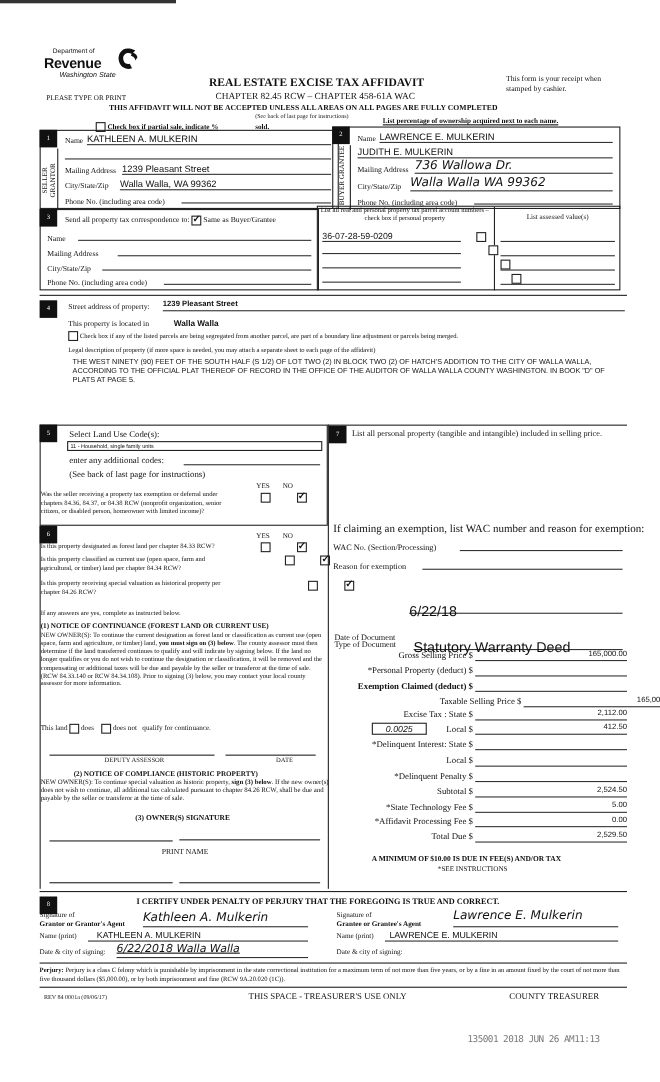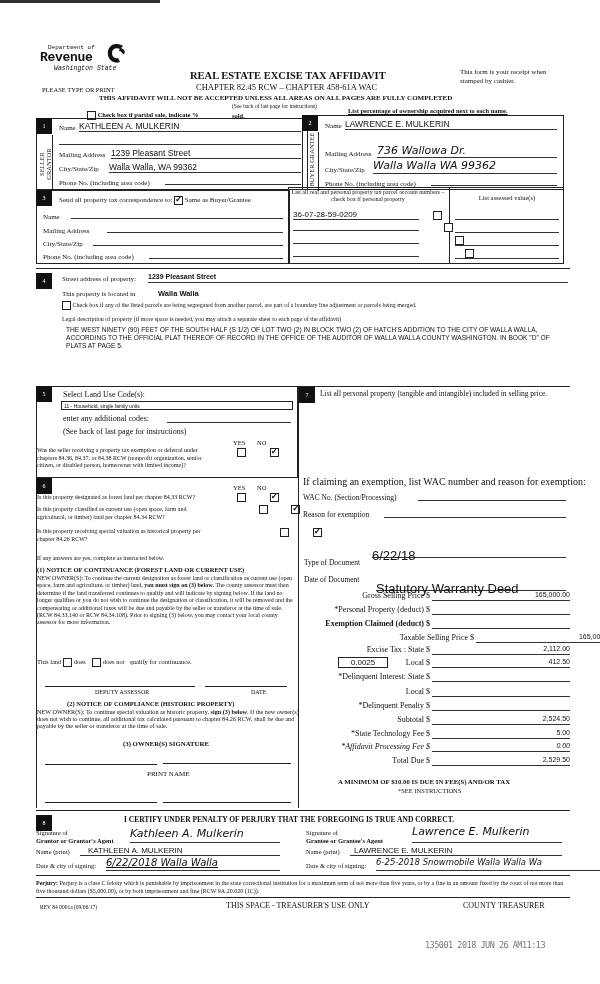--- a/index.html
+++ b/index.html
@@ -1,19 +1,19 @@
 <!DOCTYPE html>
 <html><head>
 <meta charset="utf-8">
 <style>
   * { box-sizing: border-box; margin: 0; padding: 0; }
   body { width: 600px; height: 984px; background: #fff; position: relative; overflow: hidden;
          font-family: "Liberation Serif", serif; color: #111; font-size: 7px; }
   .abs { position: absolute; }
-  .sans { font-family: Liberation Mono, monospace; }
+  .sans { font-family: Liberation Sans, sans-serif; }
   .hand { font-family: "DejaVu Sans", sans-serif; font-style: italic; }
   .topbar { left: 0; top: 0; width: 160px; height: 3px; background: #333; }
   .bnum { background: #111; color: #fff; width: 16px; height: 16px; font-size: 6px; display: flex; align-items: center; justify-content: center; }
   .box { border: 1px solid #222; }
   .ul { border-bottom: 1px solid #333; }
   .cb { width: 9px; height: 9px; border: 1px solid #222; display: inline-block; vertical-align: middle; position: relative; background: #fff; }
   .cb.checked::after { content: "✓"; position: absolute; left: 0px; top: -3px; font-size: 9px; font-weight: bold; }
   .val { font-family: "Liberation Sans", sans-serif; font-size: 7px; }
   .lbl { font-size: 7px; white-space: nowrap; }
   .vline { width: 1px; background: #222; }
@@ -66,20 +66,21 @@
   <div class="abs ul" style="left:128px;top:58px;width:136px;height:8px;"></div>
 </div>
 
 <div class="abs box" style="left:302px;top:115px;width:262px;height:75px;">
   <div class="abs bnum" style="left:-1px;top:-1px;">2</div>
   <div class="abs" style="left:0;top:16px;width:16px;height:59px;border-right:1px solid #222;">
     <div style="position:absolute;left:-22px;top:24px;width:60px;transform:rotate(-90deg);text-align:center;font-size:6.5px;line-height:7px;">BUYER GRANTEE</div>
   </div>
   <div class="abs lbl" style="left:22px;top:6px;">Name</div>
   <div class="abs ul val" style="left:42px;top:3px;width:212px;height:11px;font-size:8.5px;">LAWRENCE E. MULKERIN</div>
+  <div class="abs ul val" style="left:22px;top:17px;width:232px;height:11px;font-size:8.5px;">JUDITH E. MULKERIN</div>
   <div class="abs lbl" style="left:22px;top:34px;">Mailing Address</div>
   <div class="abs ul hand" style="left:74px;top:28px;width:180px;height:14px;font-size:11px;">736 Wallowa Dr.</div>
   <div class="abs lbl" style="left:22px;top:50px;">City/State/Zip</div>
   <div class="abs ul hand" style="left:70px;top:43px;width:184px;height:15px;font-size:11px;">Walla Walla WA 99362</div>
   <div class="abs lbl" style="left:22px;top:64px;">Phone No. (including area code)</div>
   <div class="abs ul" style="left:128px;top:62px;width:126px;height:8px;"></div>
 </div>
 
 <div class="abs box" style="left:36px;top:190px;width:254px;height:74px;">
   <div class="abs bnum" style="left:-1px;top:-1px;">3</div>
@@ -195,21 +196,21 @@
 <div class="abs hline" style="left:298px;top:386px;width:272px;"></div>
 
 <div class="abs bnum" style="left:299px;top:387px;">7</div>
 <div class="abs" style="left:320px;top:389px;width:250px;font-size:7.5px;line-height:9px;">List all  personal property (tangible and intangible) included in selling price.</div>
 <div class="abs" style="left:303px;top:476px;font-size:10px;white-space:nowrap;">If claiming an exemption, list WAC number and reason for exemption:</div>
 <div class="abs" style="left:303px;top:493px;font-size:7.5px;">WAC No. (Section/Processing)</div>
 <div class="abs ul" style="left:418px;top:492px;width:148px;height:9px;"></div>
 <div class="abs" style="left:303px;top:510px;font-size:7.5px;">Reason for exemption</div>
 <div class="abs ul" style="left:384px;top:509px;width:182px;height:9px;"></div>
 
-<div class="abs" style="left:304px;top:558px;font-size:7.5px;">Type of Document</div>
+<div class="abs" style="left:304px;top:581px;font-size:7.5px;">Type of Document</div>
 <div class="abs ul val" style="left:376px;top:581px;width:190px;height:10px;font-size:13px;">Statutory Warranty Deed</div>
 <div class="abs" style="left:304px;top:575px;font-size:7.5px;">Date of Document</div>
 <div class="abs ul val" style="left:372px;top:548px;width:194px;height:10px;font-size:13px;">6/22/18</div>
 
 <div class="money-row" style="top:591px;">
     <span class="ml">Gross Selling Price $</span>
     <span class="mv">165,000.00</span>
   </div>
 <div class="money-row" style="top:605px;">
     <span class="ml">*Personal Property (deduct) $</span>
@@ -224,42 +225,42 @@
     <span class="mv">165,000.00</span>
   </div>
 <div class="money-row" style="top:645px;">
     <span class="ml">Excise Tax : State $</span>
     <span class="mv">2,112.00</span>
   </div>
 <div class="money-row" style="top:658px;">
     <span class="ml">Local $</span>
     <span class="mv">412.50</span>
   </div>
-<div class="abs box val" style="left:338px;top:657px;width:50px;height:11px;text-align:center;font-size:8px;line-height:9px;">0.0025</div>
+<div class="abs box val" style="left:338px;top:657px;width:50px;height:11px;text-align:center;font-size:8px;line-height:9px;font-style:italic;">0.0025</div>
 <div class="money-row" style="top:672px;">
     <span class="ml">*Delinquent Interest: State $</span>
     <span class="mv"></span>
   </div>
 <div class="money-row" style="top:687px;">
     <span class="ml">Local $</span>
     <span class="mv"></span>
   </div>
 <div class="money-row" style="top:701px;">
     <span class="ml">*Delinquent Penalty $</span>
     <span class="mv"></span>
   </div>
 <div class="money-row" style="top:715px;padding-left:44px;">
     <span class="ml">Subtotal $</span>
     <span class="mv">2,524.50</span>
   </div>
 <div class="money-row" style="top:729px;">
     <span class="ml">*State Technology Fee $</span>
     <span class="mv">5.00</span>
   </div>
-<div class="money-row" style="top:742px;font-style:italic;">
+<div class="money-row" style="top:742px;">
     <span class="ml">*Affidavit Processing Fee $</span>
     <span class="mv">0.00</span>
   </div>
 <div class="money-row" style="top:756px;">
     <span class="ml">Total Due $</span>
     <span class="mv">2,529.50</span>
   </div>
 
 <div class="abs" style="left:338px;top:778px;font-size:6.8px;font-weight:bold;white-space:nowrap;">A MINIMUM OF $10.00 IS DUE IN FEE(S) AND/OR TAX</div>
 <div class="abs" style="left:398px;top:787px;font-size:6.5px;white-space:nowrap;">*SEE INSTRUCTIONS</div>
@@ -279,21 +280,20 @@
   <div class="abs ul hand" style="left:70px;top:46px;width:174px;height:14px;font-size:10px;text-decoration:underline;">6/22/2018  Walla Walla</div>
 
   <div class="abs" style="left:270px;top:18px;font-size:6.5px;line-height:7.5px;">
     <div>Signature of</div>
     <div style="font-weight:bold;">Grantee or Grantee's Agent</div>
   </div>
   <div class="abs ul hand" style="left:376px;top:14px;width:150px;height:18px;font-size:11px;">Lawrence E. Mulkerin</div>
   <div class="abs lbl" style="left:270px;top:37px;font-size:6.5px;">Name (print)</div>
   <div class="abs ul val" style="left:314px;top:35px;width:212px;height:10px;font-size:8px;padding-left:4px;">LAWRENCE E. MULKERIN</div>
   <div class="abs lbl" style="left:270px;top:51px;font-size:6.5px;">Date &amp; city of signing:</div>
-  <div class="abs ul hand" style="left:340px;top:46px;width:224px;height:14px;font-size:8.5px;white-space:nowrap;overflow:hidden;">6-25-2018  Snowmobile  Walla Walla Wa</div>
 </div>
 
 <div class="abs" style="left:36px;top:880px;width:534px;font-size:6px;line-height:7.5px;">
   <b>Perjury:</b><span> Perjury is a class C felony which is punishable by imprisonment in the state correctional institution for a maximum term of not more than five years, or by a fine in an amount fixed by the court of not more than five thousand dollars ($5,000.00), or by both imprisonment and fine (RCW 9A.20.020 (1C)).</span>
 </div>
 <div class="abs hline" style="left:36px;top:897px;width:534px;"></div>
 <div class="abs" style="left:40px;top:904px;font-size:5.5px;">REV 84 0001a (09/06/17)</div>
 <div class="abs" style="left:226px;top:901px;font-size:8px;white-space:nowrap;">THIS SPACE - TREASURER'S USE ONLY</div>
 <div class="abs" style="left:463px;top:901px;font-size:8px;white-space:nowrap;">COUNTY TREASURER</div>
 <div class="abs" style="left:425px;top:940px;font-size:8.5px;color:#777;font-family:'DejaVu Sans Mono', monospace;letter-spacing:-0.5px;white-space:nowrap;">135001 2018 JUN 26 AM11:13</div>

